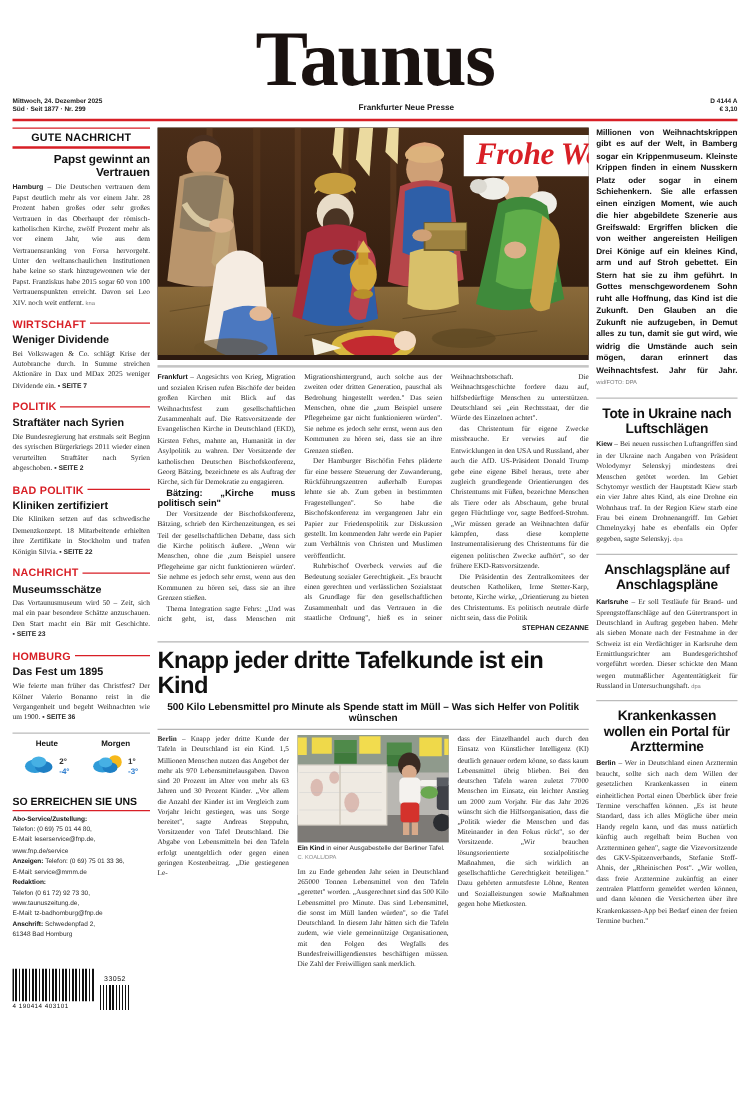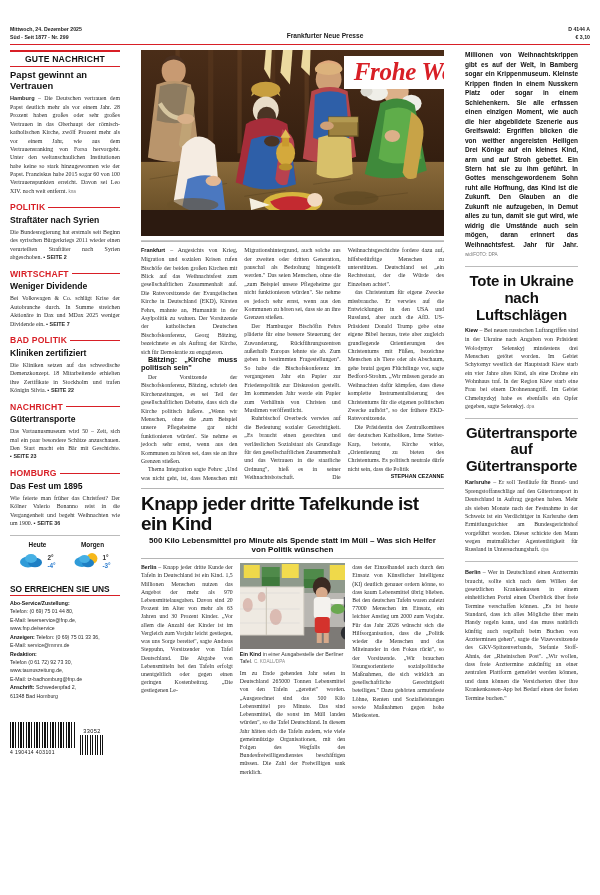--- a/index.html
+++ b/index.html
@@ -54,22 +54,22 @@
 
   .rule-red {
     height: 1.6px;
     background: #d81f26;
     margin: 0 10px;
   }
 
   
   .page {
     display: flex;
-    gap: 21px;
-    padding: 5px 22px 0 10px;
+    gap: 6px;
+    padding: 5px 10px 0 10px;
     height: 760px;
   }
   .col-left  { width: 110px; flex: 0 0 110px; }
   .col-mid   { flex: 1 1 auto; }
   .col-right { width: 113px; flex: 0 0 113px; }
 
   
   .kicker-wrap {
     display: flex;
     align-items: center;
@@ -96,21 +96,21 @@
   }
 
   .brief {
     margin-bottom: 7px;
   }
   .brief-head {
     font-size: 9.4px;
     font-weight: bold;
     line-height: 1.18;
     color: #111;
-    text-align: left;
+    text-align: right;
     margin: 1px 0 3px 0;
   }
   .brief-head.left { text-align: left; font-size: 8.6px; }
   .brief-body {
     font-family: "Liberation Serif", serif;
     font-size: 5.9px;
     line-height: 1.42;
     text-align: justify;
     color: #2a2a2a;
     hyphens: auto;
@@ -302,38 +302,39 @@
     font-size: 6.5px;
     font-weight: bold;
     line-height: 1.46;
     color: #111;
     text-align: justify;
     hyphens: auto;
   }
   .r-credit { font-size:4.6px; color:#777; font-weight:normal; }
   .r-divider { height: 1px; background: #bbb; margin: 7px 0 6px 0; }
   .r-head {
-    font-size: 15px; font-weight: bold; line-height: 1.12;
+    font-size: 11px; font-weight: bold; line-height: 1.12;
     text-align: center; color: #111; margin-bottom: 3px;
     letter-spacing: -0.2px;
   }
   .r-body {
     font-family: "Liberation Serif", serif;
     font-size: 5.85px; line-height: 1.43;
     text-align: justify; color: #2a2a2a; hyphens: auto;
   }
   .r-body b.place {
     font-family: "Liberation Sans", sans-serif;
     font-weight: bold; font-size: 5.5px; color:#111;
   }
 </style>
 </head>
 <body>
 
 <div class="masthead">
+  <div class="logo-taunus">Taunus</div>
 </div>
 
 <div class="masthead-info">
   <div class="mi-left">
     <div>Mittwoch, 24. Dezember 2025</div>
     <div>Süd · Seit 1877 · Nr. 299</div>
   </div>
   <div class="mi-center">Frankfurter Neue Presse</div>
   <div class="mi-right">
     <div>D 4144 A</div>
@@ -349,51 +350,51 @@
     <div class="brief">
       <div class="kicker-topline"></div>
       <div class="kicker dark" style="text-align:center;display:block;">GUTE NACHRICHT</div>
       <div class="kicker-topline" style="margin-top:2px;"></div>
       <div class="brief-head">Papst gewinnt an Vertrauen</div>
       <div class="brief-body"><b>Hamburg</b> <span>– Die Deutschen vertrauen dem Papst deutlich mehr als vor einem Jahr. 28 Prozent haben großes oder sehr großes Vertrauen in das Oberhaupt der römisch-katholischen Kirche, zwölf Prozent mehr als vor einem Jahr, wie aus dem Vertrauensranking von Forsa hervorgeht. Unter den weltanschaulichen Institutionen habe keine so stark hinzugewonnen wie der Papst. Franziskus habe 2015 sogar 60 von 100 Vertrauenspunkten erreicht. Davon sei Leo XIV. noch weit entfernt.</span> <span class="credit">kna</span></div>
     </div>
 
     <div class="brief">
       <div class="kicker-wrap">
+        <span class="kicker">WIRTSCHAFT</span>
+        <span class="kicker-line"></span>
+      </div>
+      <div class="brief-head left">Weniger Dividende</div>
+      <div class="brief-body"><span>Bei Volkswagen &amp; Co. schlägt Krise der Autobranche durch. In Summe streichen Aktionäre in Dax und MDax 2025 weniger Dividende ein.</span> <span class="ref">▪ SEITE 7</span></div>
+    </div>
+
+    <div class="brief">
+      <div class="kicker-wrap">
         <span class="kicker">POLITIK</span>
         <span class="kicker-line"></span>
       </div>
       <div class="brief-head left">Straftäter nach Syrien</div>
       <div class="brief-body"><span>Die Bundesregierung hat erstmals seit Beginn des syrischen Bürgerkriegs 2011 wieder einen verurteilten Straftäter nach Syrien abgeschoben.</span> <span class="ref">▪ SEITE 2</span></div>
-    </div>
-
-    <div class="brief">
-      <div class="kicker-wrap">
-        <span class="kicker">WIRTSCHAFT</span>
-        <span class="kicker-line"></span>
-      </div>
-      <div class="brief-head left">Weniger Dividende</div>
-      <div class="brief-body"><span>Bei Volkswagen &amp; Co. schlägt Krise der Autobranche durch. In Summe streichen Aktionäre in Dax und MDax 2025 weniger Dividende ein.</span> <span class="ref">▪ SEITE 7</span></div>
     </div>
 
     <div class="brief">
       <div class="kicker-wrap">
         <span class="kicker">BAD POLITIK</span>
         <span class="kicker-line"></span>
       </div>
       <div class="brief-head left">Kliniken zertifiziert</div>
       <div class="brief-body"><span>Die Kliniken setzen auf das schwedische Demenzkonzept. 18 Mitarbeitende erhielten ihre Zertifikate in Stockholm und trafen Königin Silvia.</span> <span class="ref">▪ SEITE 22</span></div>
     </div>
 
     <div class="brief">
       <div class="kicker-wrap">
         <span class="kicker">NACHRICHT</span>
         <span class="kicker-line"></span>
       </div>
-      <div class="brief-head left">Gütertransporte</div>
+      <div class="brief-head left">Museumsschätze</div>
       <div class="brief-body"><span>Das Vortaunusmuseum wird 50 – Zeit, sich mal ein paar besondere Schätze anzuschauen. Den Start macht ein Bär mit Geschichte.</span> <span class="ref">▪ SEITE 23</span></div>
     </div>
 
     <div class="brief">
       <div class="kicker-wrap">
         <span class="kicker">HOMBURG</span>
         <span class="kicker-line"></span>
       </div>
       <div class="brief-head left">Das Fest um 1895</div>
       <div class="brief-body"><span>Wie feierte man früher das Christfest? Der Kölner Valerio Bonanno reist in die Vergangenheit und begeht Weihnachten wie um 1900.</span> <span class="ref">▪ SEITE 36</span></div>
@@ -668,19 +669,20 @@
   </div>
 
   <div class="col-right">
     <div class="r-lead"><span>Millionen von Weihnachtskrippen gibt es auf der Welt, in Bamberg sogar ein Krippenmuseum. Kleinste Krippen finden in einem Nusskern Platz oder sogar in einem Schiehenkern. Sie alle erfassen einen einzigen Moment, wie auch die hier abgebildete Szenerie aus Greifswald: Ergriffen blicken die von weither angereisten Heiligen Drei Könige auf ein kleines Kind, arm und auf Stroh gebettet. Ein Stern hat sie zu ihm geführt. In Gottes menschgewordenem Sohn ruht alle Hoffnung, das Kind ist die Zukunft. Den Glauben an die Zukunft nie aufzugeben, in Demut alles zu tun, damit sie gut wird, wie widrig die Umstände auch sein mögen, daran erinnert das Weihnachtsfest. Jahr für Jahr.</span> <span class="r-credit">wid/FOTO: DPA</span></div>
 
     <div class="r-divider"></div>
     <div class="r-head">Tote in Ukraine nach Luftschlägen</div>
     <div class="r-body"><b class="place">Kiew</b> <span>– Bei neuen russischen Luftangriffen sind in der Ukraine nach Angaben von Präsident Wolodymyr Selenskyj mindestens drei Menschen getötet worden. Im Gebiet Schytomyr westlich der Hauptstadt Kiew starb ein vier Jahre altes Kind, als eine Drohne ein Wohnhaus traf. In der Region Kiew starb eine Frau bei einem Drohnenangriff. Im Gebiet Chmelnyzkyj habe es ebenfalls ein Opfer gegeben, sagte Selenskyj.</span> <span class="credit">dpa</span></div>
 
     <div class="r-divider"></div>
-    <div class="r-head">Gütertransporte auf Gütertransporte</div>
+    <div class="r-head">Anschlagspläne auf Anschlagspläne</div>
     <div class="r-body"><b class="place">Karlsruhe</b> <span>– Er soll Testläufe für Brand- und Sprengstoffanschläge auf den Gütertransport in Deutschland in Auftrag gegeben haben. Mehr als sieben Monate nach der Festnahme in der Schweiz ist ein Verdächtiger in Karlsruhe dem Ermittlungsrichter am Bundesgerichtshof vorgeführt worden. Dieser schickte den Mann wegen mutmaßlicher Agententätigkeit für Russland in Untersuchungshaft.</span> <span class="credit">dpa</span></div>
 
     <div class="r-divider"></div>
+    <div class="r-head">Krankenkassen wollen ein Portal für Arzttermine</div>
     <div class="r-body"><b class="place">Berlin</b> <span>– Wer in Deutschland einen Arzttermin braucht, sollte sich nach dem Willen der gesetzlichen Krankenkassen in einem einheitlichen Portal einen Überblick über freie Termine verschaffen können. „Es ist heute Standard, dass ich alles Mögliche über mein Handy regeln kann, und das muss natürlich künftig auch regelhaft beim Buchen von Arztterminen gehen", sagte die Vizevorsitzende des GKV-Spitzenverbands, Stefanie Stoff-Ahnis, der „Rheinischen Post". „Wir wollen, dass freie Arzttermine zukünftig an einer zentralen Plattform gemeldet werden können, und dann können die Versicherten über ihre Krankenkassen-App bei Bedarf einen der freien Termine buchen."</span></div>
   </div>
 </div>
 
 </body></html>

